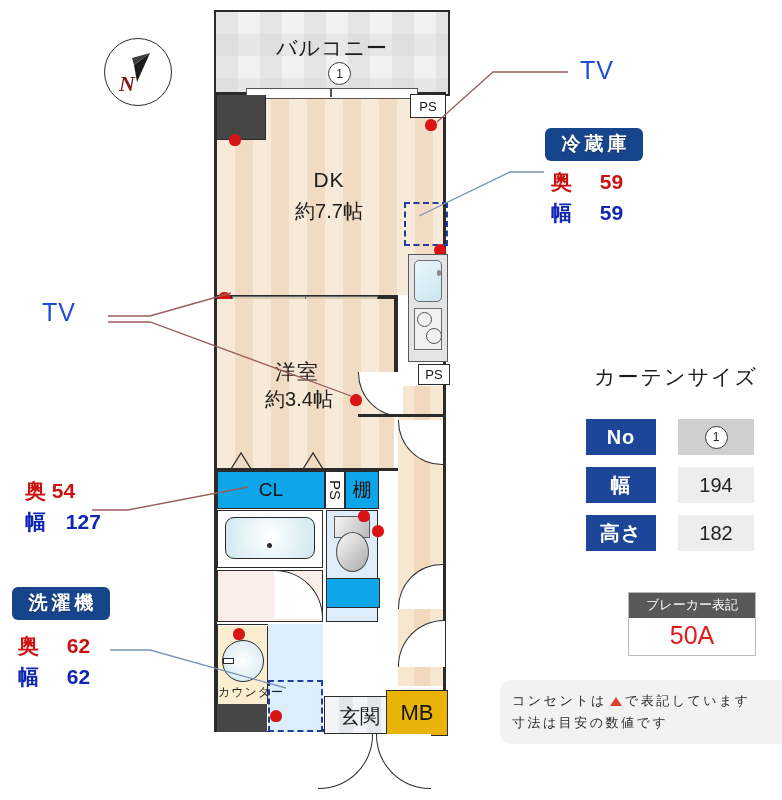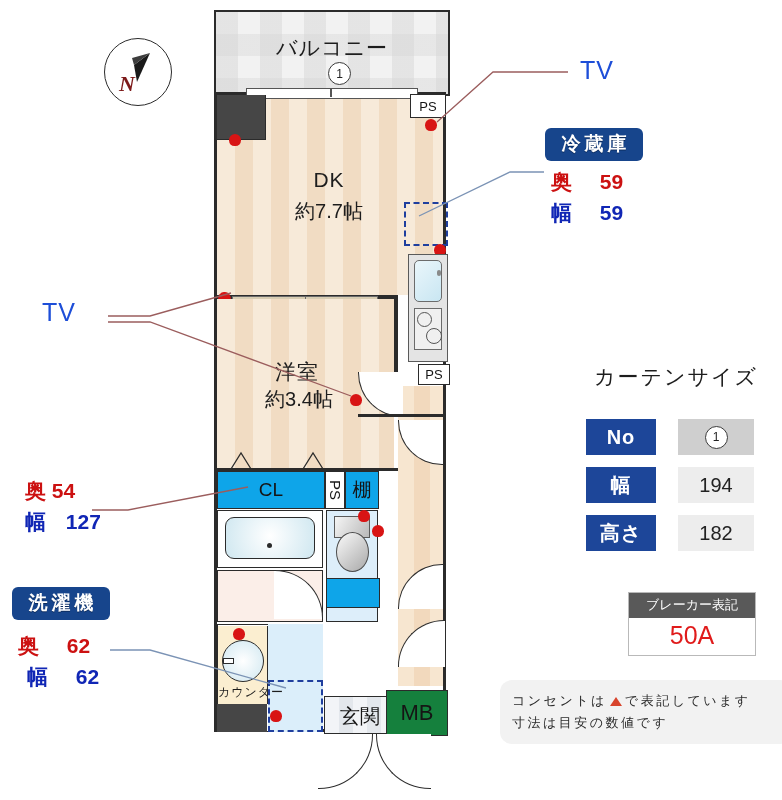--- a/index.html
+++ b/index.html
@@ -23,21 +23,21 @@
   .balcony .tiles{position:absolute;inset:0;
       background-image:
         linear-gradient(90deg,rgba(210,210,210,.55) 50%,transparent 50%),
         linear-gradient(0deg,rgba(210,210,210,.45) 50%,transparent 50%);
       background-size:44px 44px,44px 44px;opacity:.8;}
 
   .label{position:absolute;color:#1d1d1d;font-family:"Liberation Sans","DejaVu Sans",sans-serif;
          white-space:nowrap;text-align:center;}
   .rm-name{font-size:21px;letter-spacing:1px;}
   .rm-size{font-size:20px;letter-spacing:0px;}
-  .boxlabel{position:absolute;border:1.6px solid #2b2b2b;background:#15803d;
+  .boxlabel{position:absolute;border:1.6px solid #2b2b2b;background:#eab308;
             display:flex;align-items:center;justify-content:center;font-size:17px;color:#151515;}
   .yellowbox{background:#0ea5e9;border:1.5px solid #2b2b2b;position:absolute;
              display:flex;align-items:center;justify-content:center;font-size:19px;color:#151515;}
   .whitebox{background:#fff;border:1.5px solid #2b2b2b;position:absolute;
              display:flex;align-items:center;justify-content:center;font-size:13px;color:#151515;}
 
   .outlet{position:absolute;width:12px;height:12px;background:#d81414;
           border-radius:50% 50% 45% 45%;transform:rotate(0deg);}
   .outlet.v{border-radius:45% 45% 50% 50%;}
 
@@ -228,21 +228,21 @@
 <div class="dimrow" style="left:25px;top:508px;">
   <span class="dim-haba">幅</span>
   <span class="dim-haba" style="margin-left:14px;">127</span>
 </div>
 
 <div class="tagbox" style="left:12px;top:587px;width:74px;height:26px;">洗濯機</div>
 <div class="dimrow" style="left:18px;top:632px;">
   <span class="dim-oku">奥</span>
   <span class="dim-oku" style="margin-left:22px;">62</span>
 </div>
-<div class="dimrow" style="left:27px;top:663px;">
+<div class="dimrow" style="left:18px;top:663px;">
   <span class="dim-haba">幅</span>
   <span class="dim-haba" style="margin-left:22px;">62</span>
 </div>
 
 <div id="curtain-title">カーテンサイズ</div>
 
 <div class="ct-key" style="left:586px;top:419px;width:70px;height:36px;">No</div>
 <div class="ct-val" style="left:678px;top:419px;width:76px;height:36px;background:#cfcfcf;">
   <span class="circnum" style="position:relative;left:0;top:0;">1</span>
 </div>

